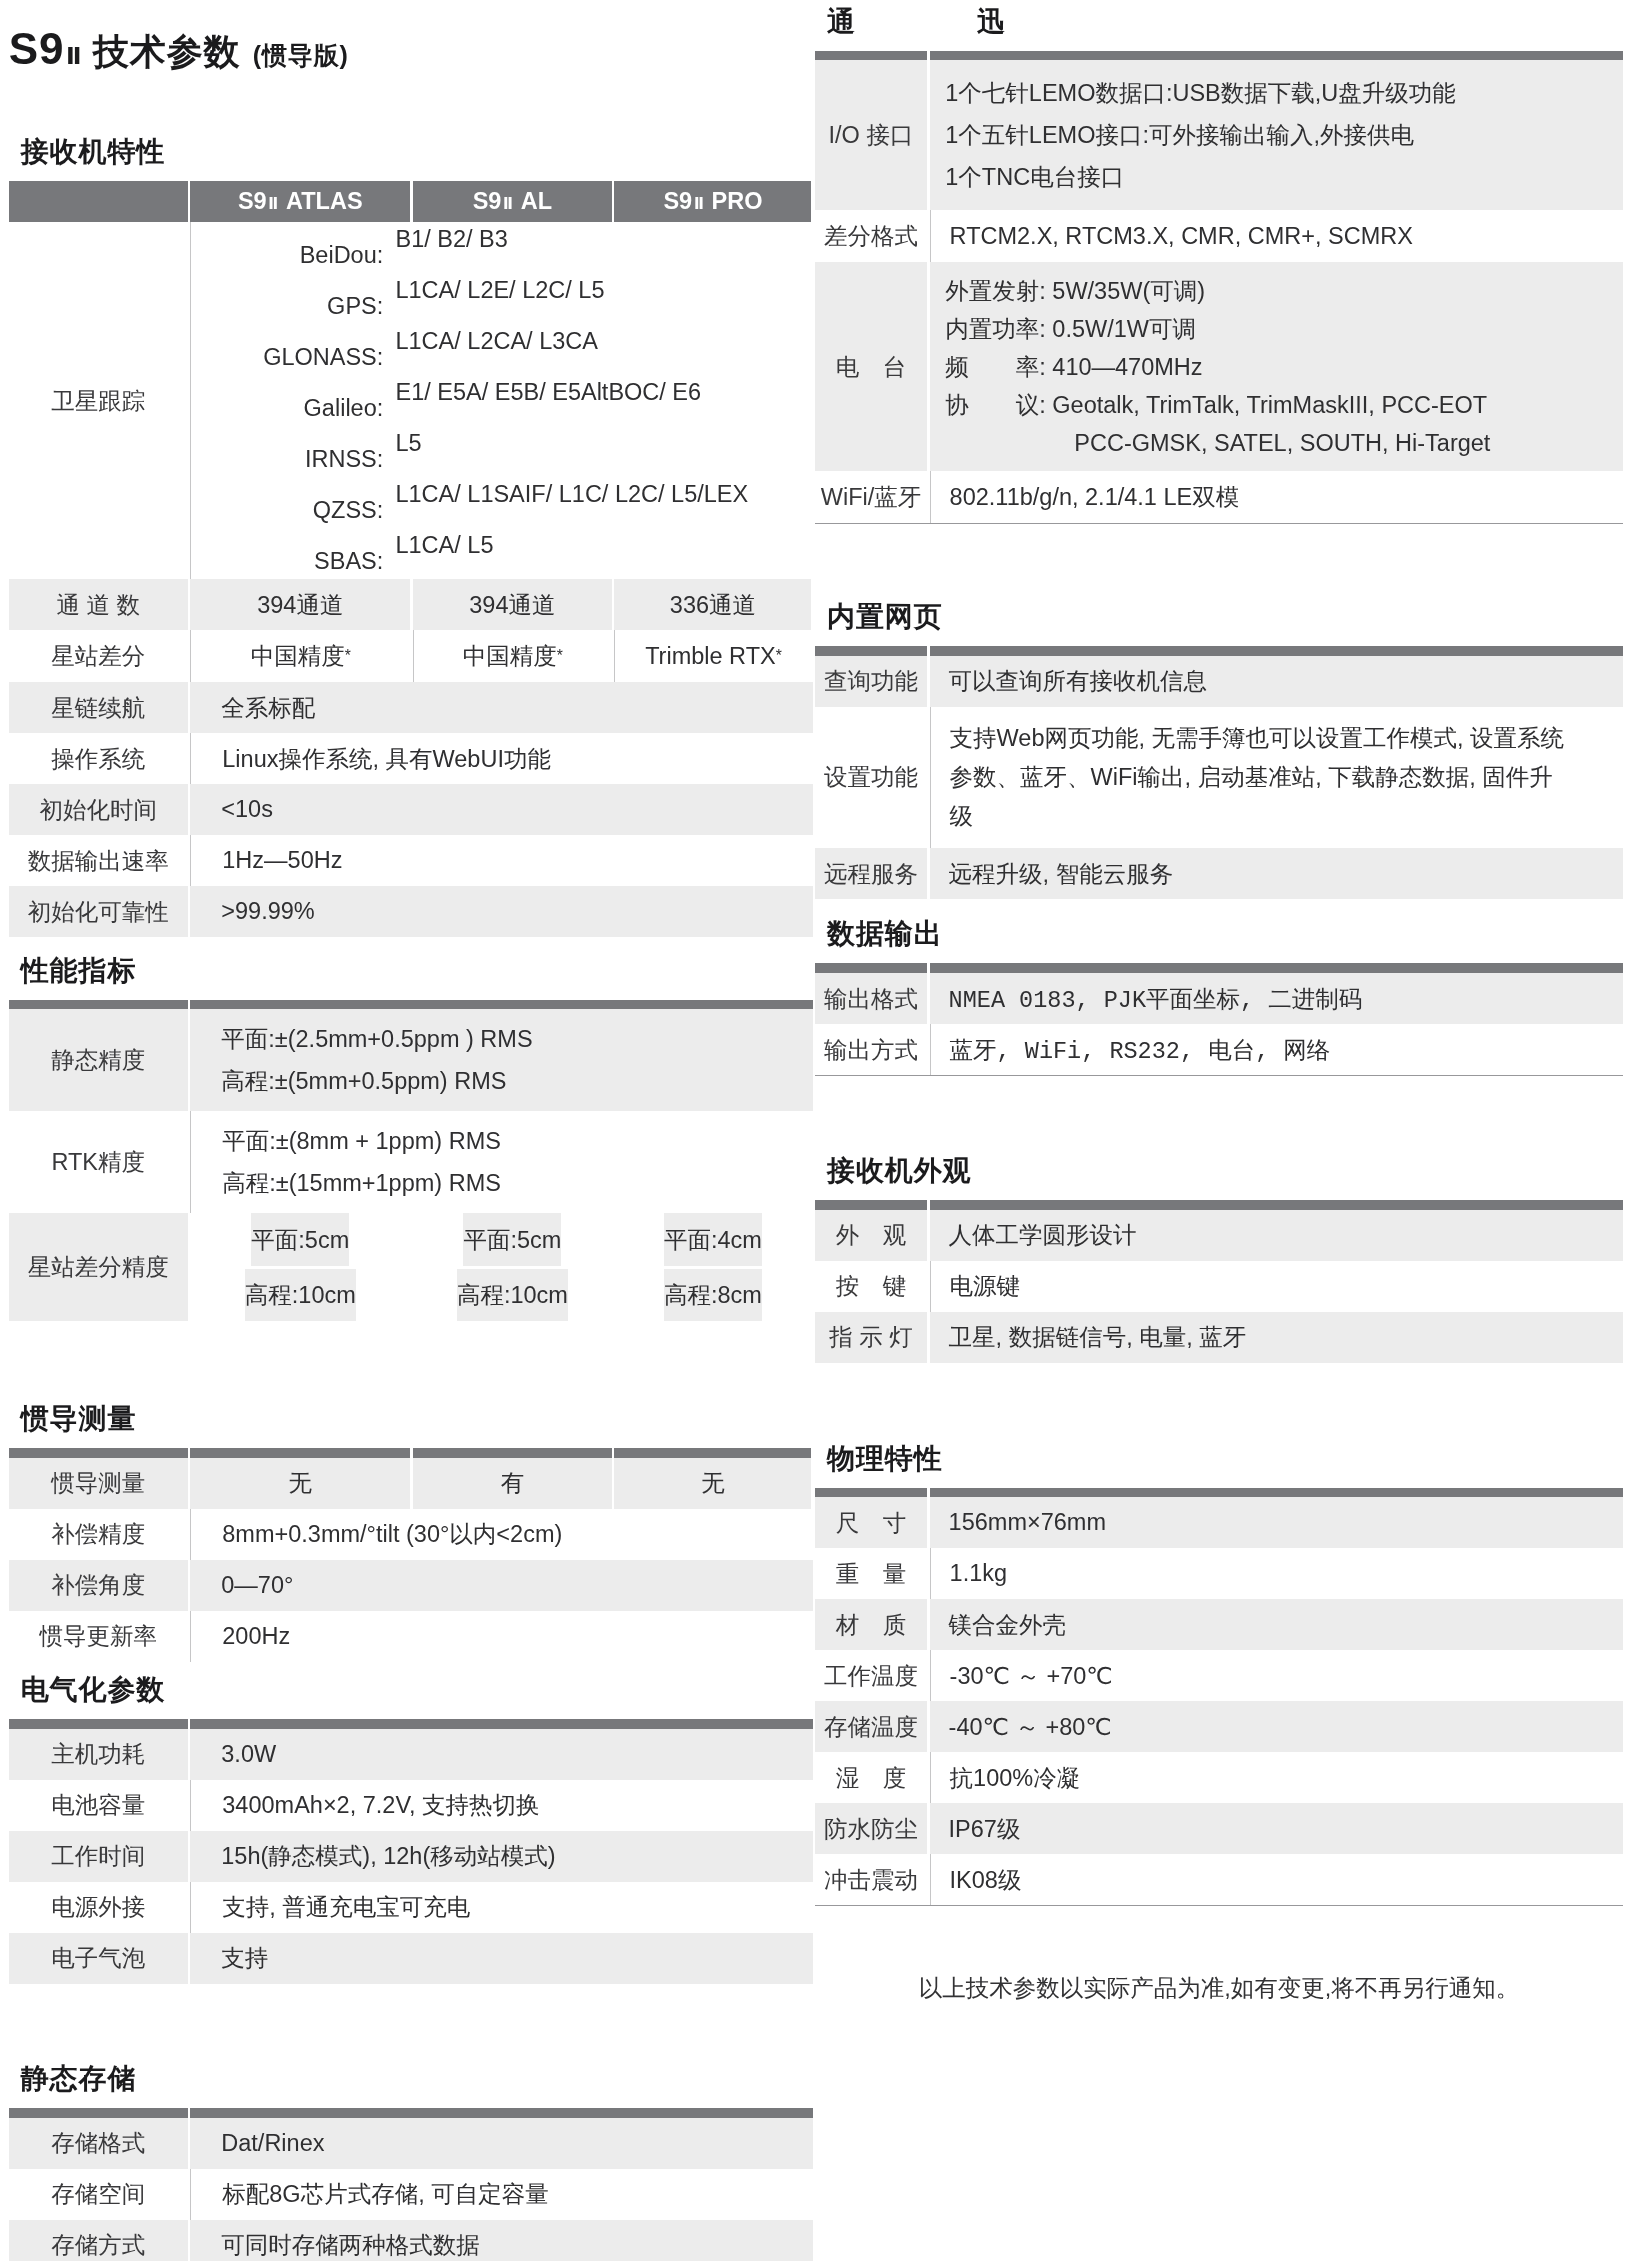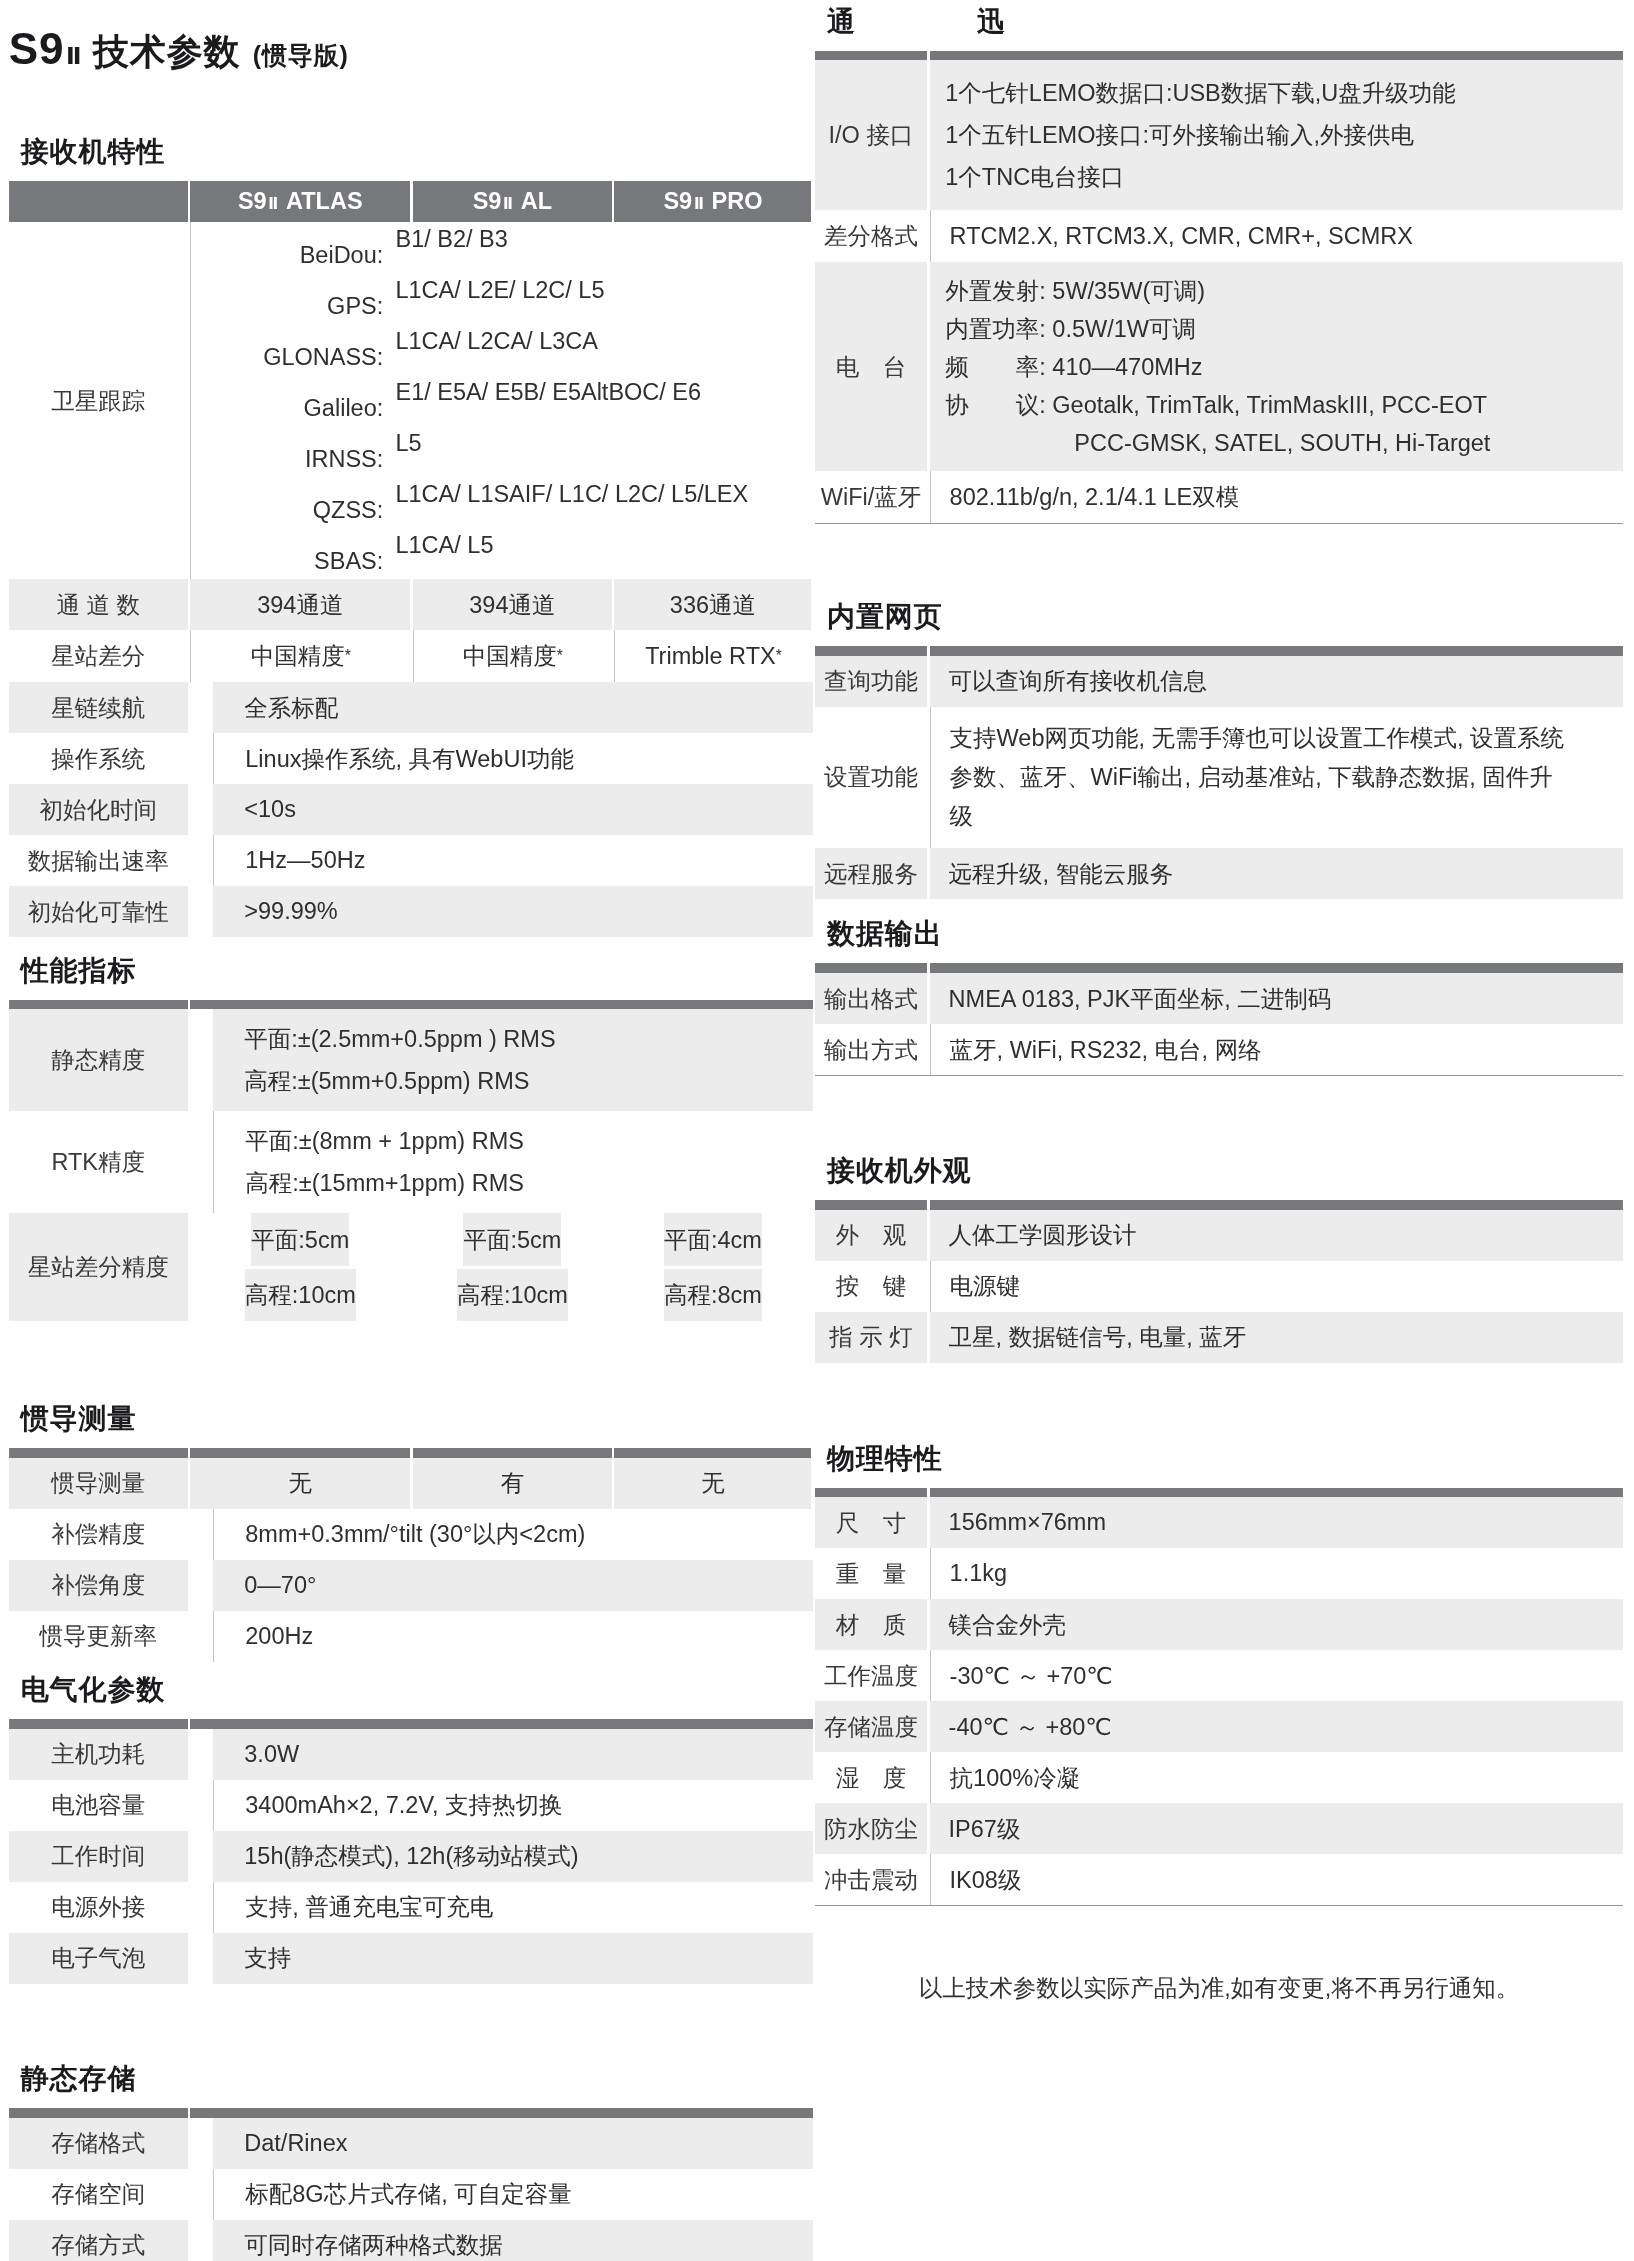--- a/index.html
+++ b/index.html
@@ -29,21 +29,21 @@
   .hdr .sub{font-size:15px;font-weight:700;margin:5.2px 1.7px 0 1.7px;}
   .hdr .vr{margin-left:6.1px;}
 
   .row{font-size:23.5px;}
   .row .cell{display:flex;align-items:center;min-height:51px;}
   .row.gray .cell{background:#ececec;}
   .row.white .cell{background:#fff;}
   .row.white .cell + .cell{border-left:1.7px solid #c6c6c7;}
   .cell.label{justify-content:center;color:#39393b;text-align:center;}
   .cell.mid{justify-content:center;}
-  .cell.val{padding-left:31px;margin-left:23px;}
+  .cell.val{padding-left:31px;}
   .cell.rval{padding-left:19px;}
   .h60 .cell{min-height:52px;}
   .h58 .cell{min-height:51px;}
 
   
   .sat-row .cell{min-height:262px;}
   .sat-list{display:flex;flex-direction:column;justify-content:center;width:100%;}
   .sat-line{display:grid;grid-template-columns:192px 1fr;column-gap:12.2px;line-height:35px;}
   .sat-line .sname{text-align:right;margin-top:16px;}
 
@@ -383,21 +383,21 @@
           </div>
       </div>
       <div class="t2r row gray h58">
         <div class="cell label">远程服务</div>
         <div class="cell rval">远程升级, 智能云服务</div>
       </div>
     </div>
 
     <h2 style="margin-top:17.4px;">数据输出</h2>
 
-    <div class="tbl endline" style="margin-top:3.5px;">
+    <div class="tbl endline" style="margin-top:3.5px;font-family:Liberation Mono, monospace;">
       <div class="t2r bar">
           <div></div>
           <div></div>
         </div>
 
       <div class="t2r row gray h58">
         <div class="cell label">输出格式</div>
         <div class="cell rval">NMEA 0183, PJK平面坐标, 二进制码</div>
       </div>
       <div class="t2r row white h58">

